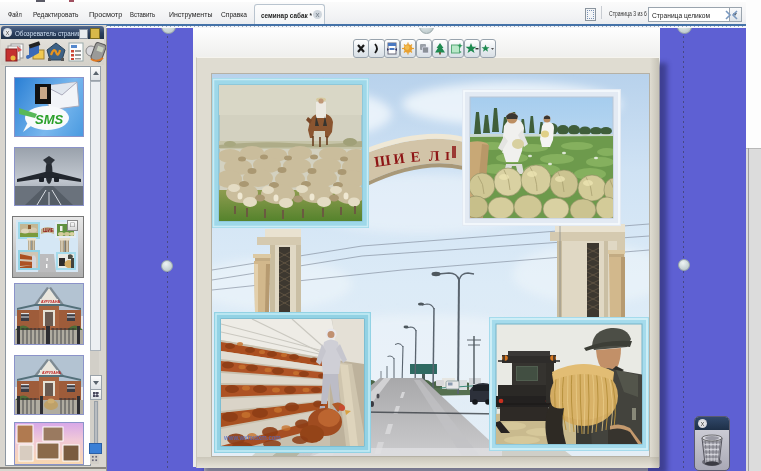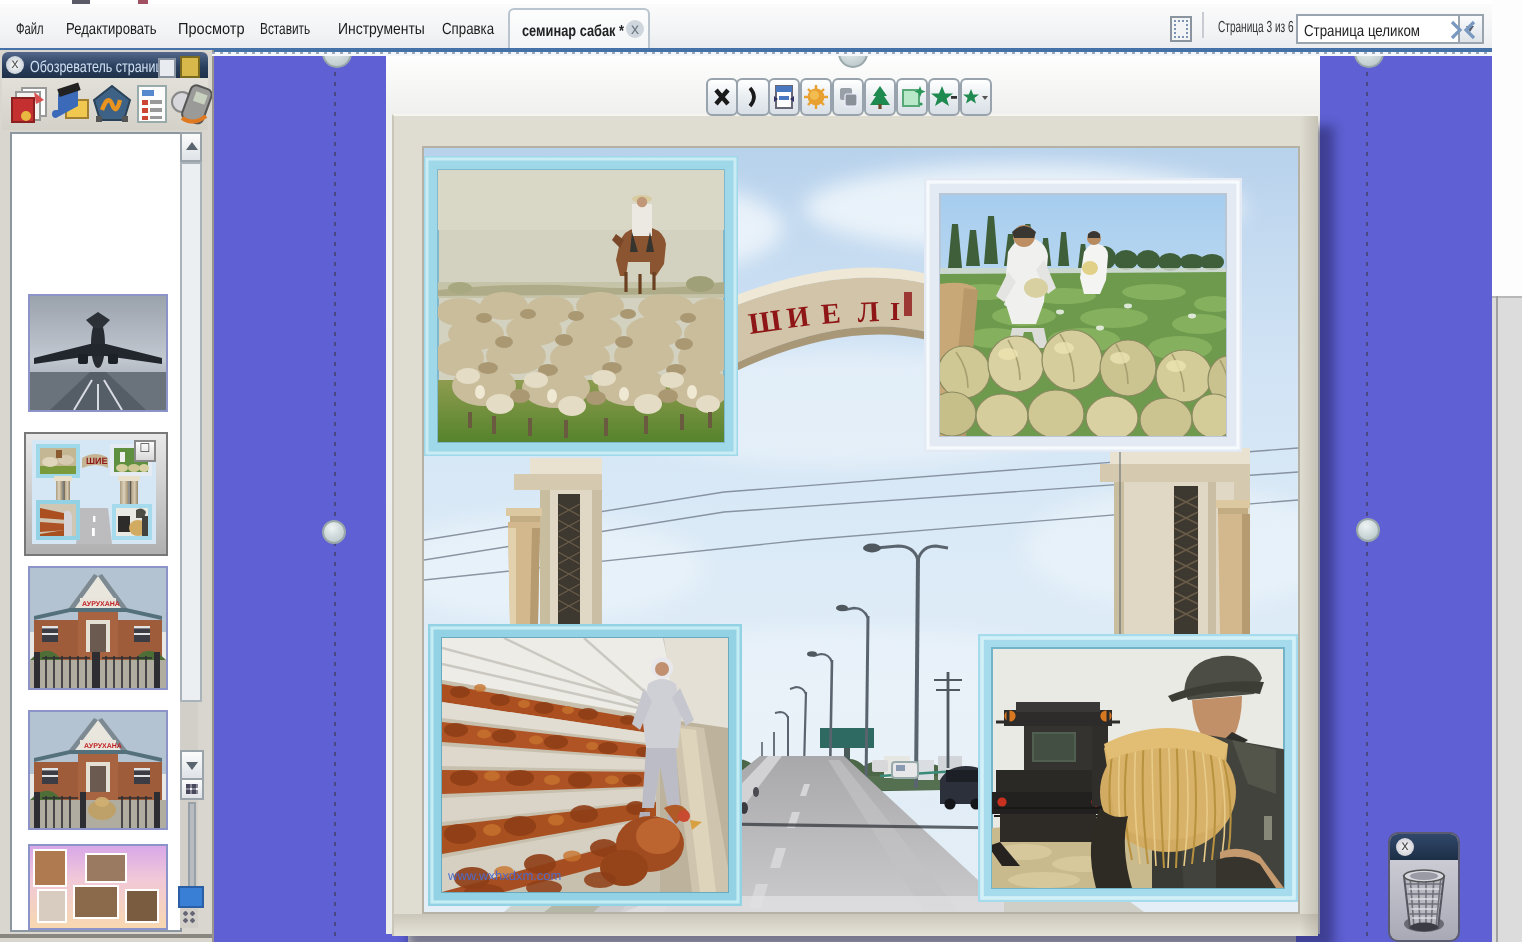--- a/index.html
+++ b/index.html
@@ -740,20 +740,32 @@
         <rect x="10" y="17" width="6" height="1.5" fill="#999"></rect>
     </svg>
     <svg class="abs" style="left:84px;top:2px" width="21" height="22" viewBox="0 0 21 22">
       <circle cx="6" cy="10" r="5" fill="#d8d8dc" stroke="#888"></circle>
       <rect x="8" y="2" width="11" height="18" rx="3" transform="rotate(20 13 11)" fill="#9a9a98" stroke="#555"></rect>
       <rect x="11" y="5" width="6" height="5" transform="rotate(20 13 11)" fill="#c8d0c0"></rect>
       <path d="M6 18 q6 4 12 -1" stroke="#e07820" stroke-width="2" fill="none"></path>
     </svg>
   </div>
   <div class="abs" id="sblist"></div>
+  <div class="abs thumb" style="top:52px;height:58px;background:linear-gradient(120deg,#2a7fd4,#7ab8ee 60%,#4a9ae0);">
+     <svg width="68" height="58" viewBox="0 0 68 58">
+       <path d="M30 8 L62 4 L64 28 L34 32 Z" fill="#f2f4f8" stroke="#aab"></path>
+       <path d="M30 8 L47 17 L62 4" fill="#e0e6ee" stroke="#aab"></path>
+       <ellipse cx="32" cy="40" rx="22" ry="12" fill="#f8fafc"></ellipse>
+       <path d="M16 48 l-8 6 6 -12z" fill="#f8fafc"></path>
+       <text x="20" y="46" font-family="Liberation Sans" font-size="13" font-weight="bold" fill="#2aa02a" font-style="italic">SMS</text>
+       <rect x="20" y="6" width="16" height="20" fill="#111"></rect>
+       <rect x="25" y="9" width="7" height="12" fill="#c8a888"></rect>
+       <path d="M4 30 l18 6 -2 4 -16 -4z" fill="#58b858"></path>
+     </svg>
+  </div>
   <div class="abs thumb" style="top:122px;height:57px;background:linear-gradient(#9aa2ac,#c2c8d0 55%,#8a929c);">
      <svg width="68" height="57" viewBox="0 0 68 57">
        <rect x="0" y="38" width="68" height="19" fill="#6a727c"></rect>
        <path d="M10 57 L30 38 L38 38 L58 57 Z" fill="#555d66"></path>
        <ellipse cx="34" cy="24" rx="3.5" ry="12" fill="#262b32"></ellipse>
        <path d="M2 31 L30 24 L38 24 L66 31 L66 34 L38 30 L30 30 L2 34 Z" fill="#22272e"></path>
        <path d="M28 12 L34 8 L40 12 L36 16 L32 16 Z" fill="#2c3138"></path>
        <rect x="24" y="29" width="5" height="5" rx="1" fill="#1c2128"></rect>
        <rect x="39" y="29" width="5" height="5" rx="1" fill="#1c2128"></rect>
        <g stroke="#d8dce2" stroke-width="1">

